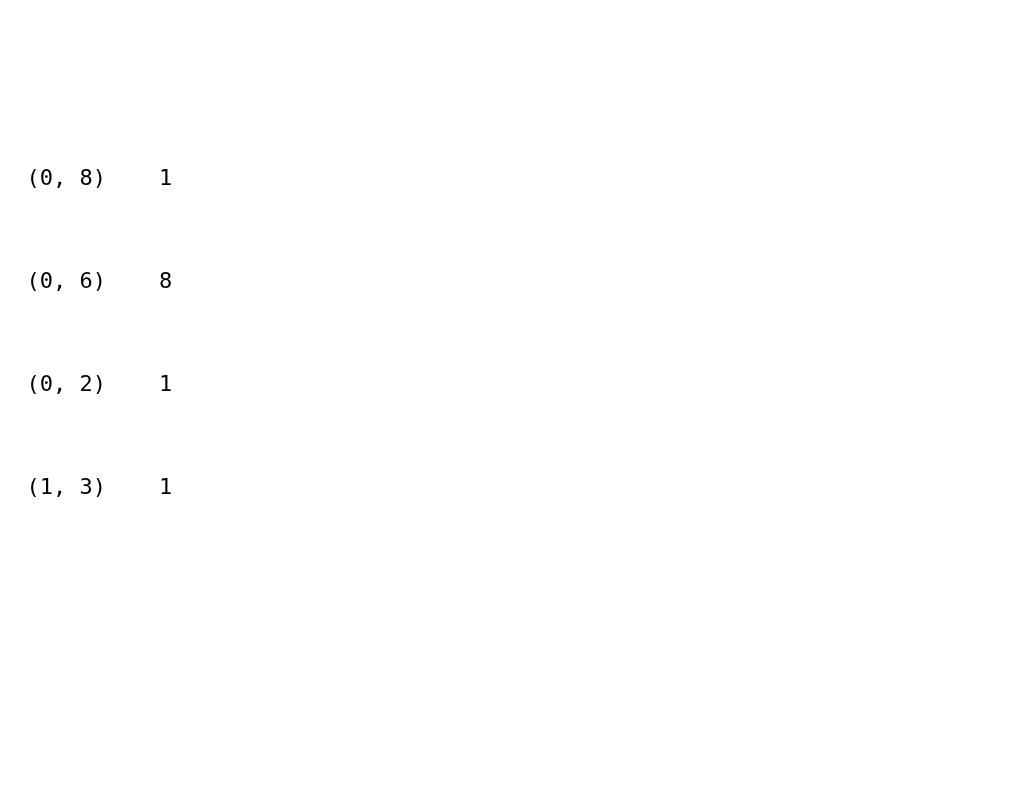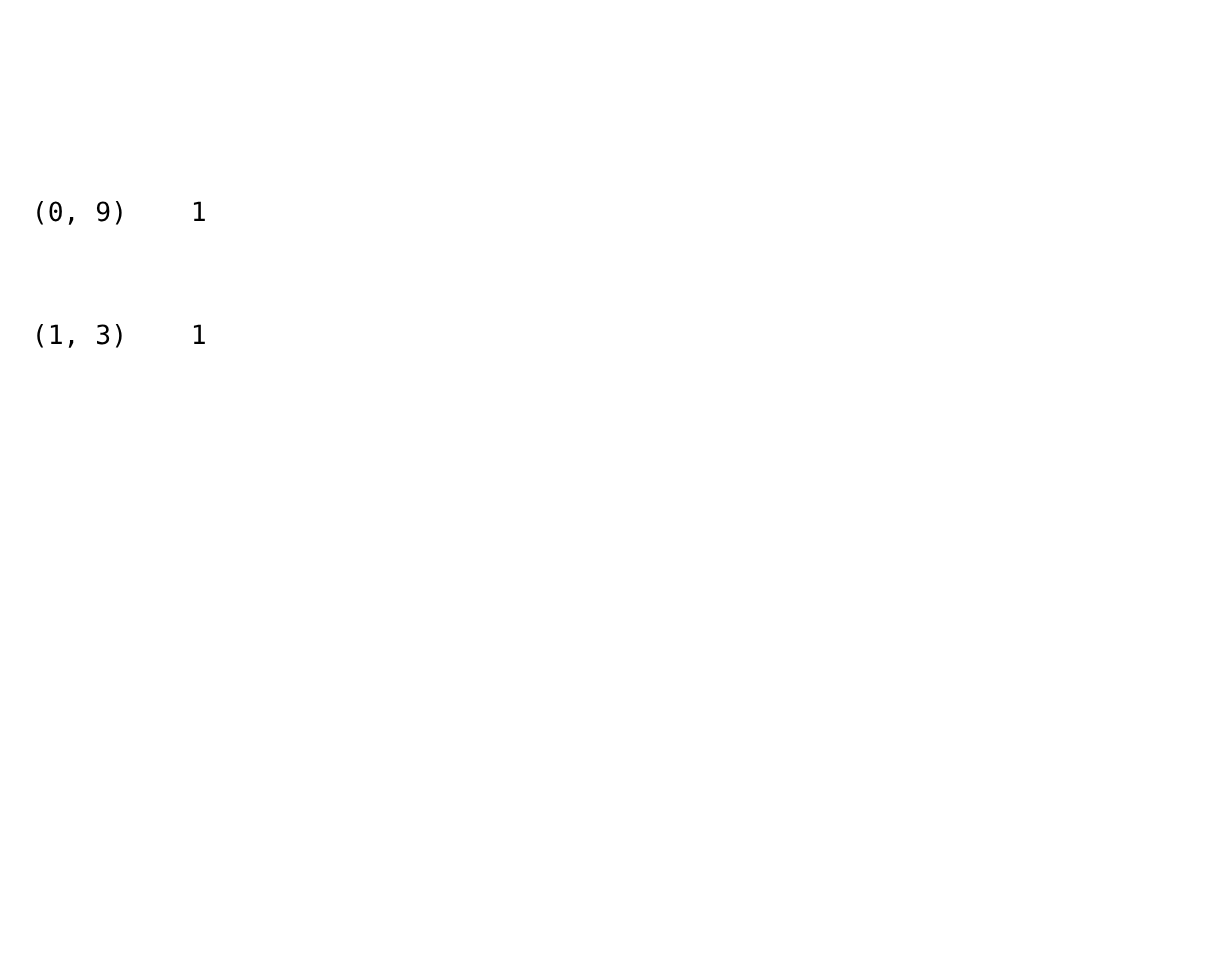--- a/index.html
+++ b/index.html
@@ -44,21 +44,23 @@
   .matrix-line {
     white-space: pre;
   }
 </style>
 </head>
 <body>
 
 <div id="console-output">
 
   <div id="coo-block">
-    <div class="out-line coo-line">  (0, 9)    1</div>
+    <div class="out-line coo-line">  (0, 8)    1</div>
+    <div class="out-line coo-line">  (0, 6)    8</div>
+    <div class="out-line coo-line">  (0, 2)    1</div>
     <div class="out-line coo-line">  (1, 3)    1</div>
     
     
     
     
     
     
     
     
     

